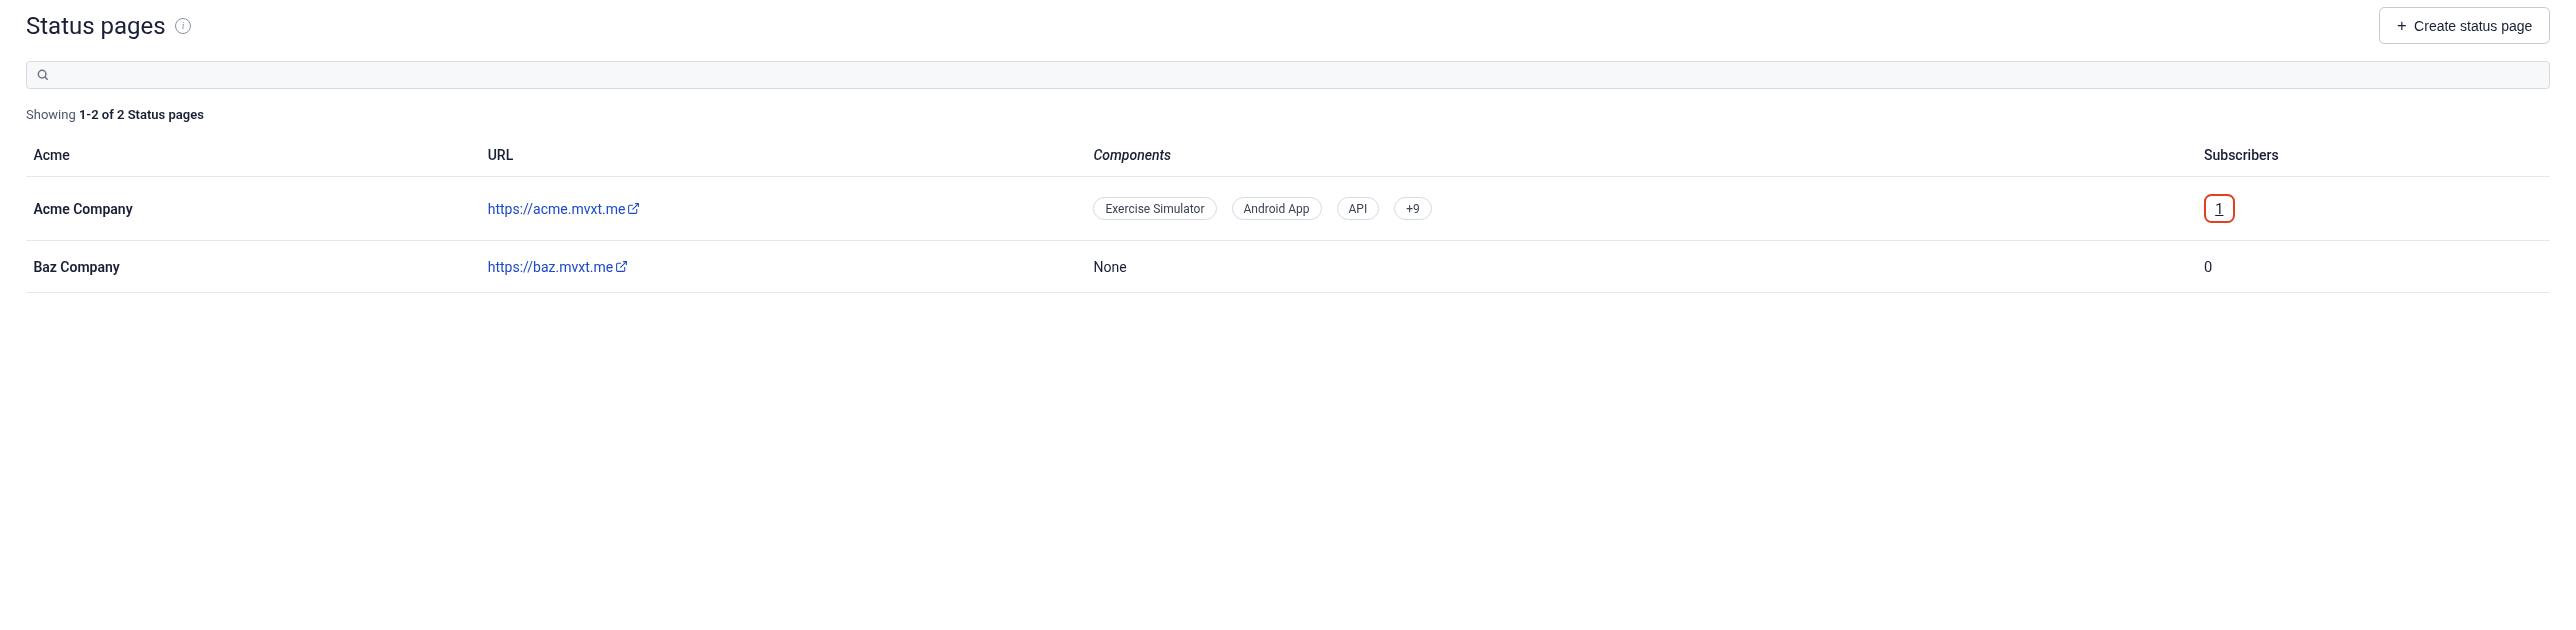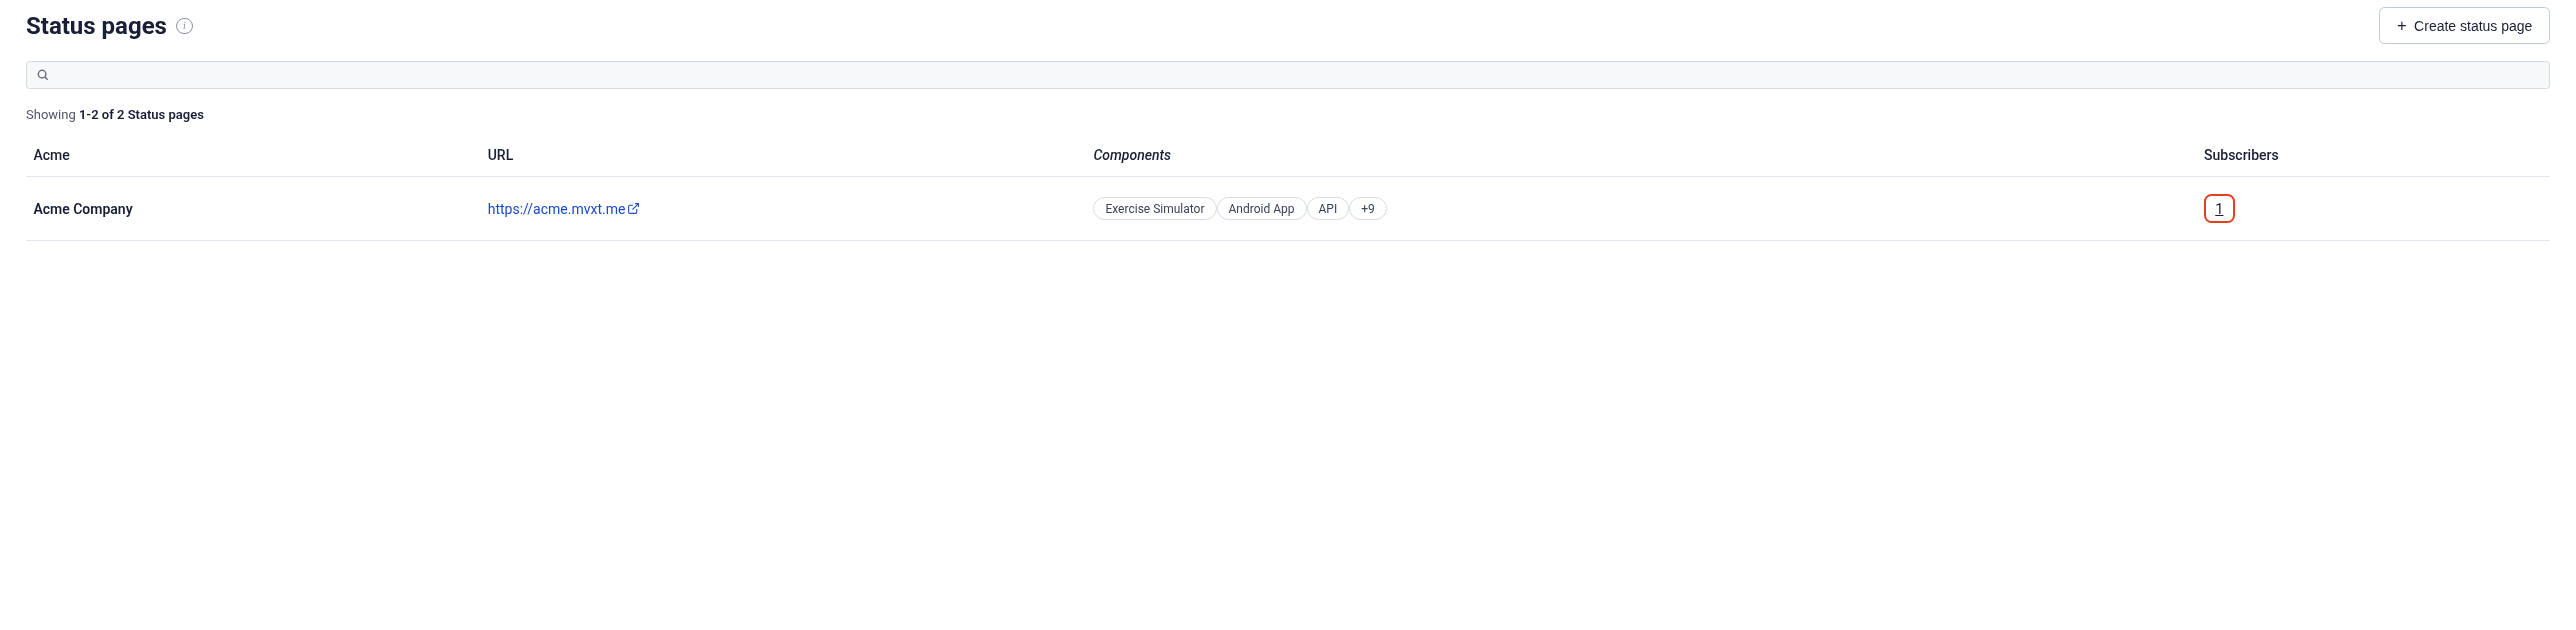--- a/index.html
+++ b/index.html
@@ -19,21 +19,21 @@
       align-items: center;
       margin-bottom: 16.6px;
     }
     .page-title-wrap {
       display: flex;
       align-items: center;
       gap: 9.2px;
     }
     .page-title {
       font-size: 24px;
-      font-weight: 700;
+      font-weight: 400;
       color: #1a1f36;
     }
     .info-icon {
       width: 16.6px;
       height: 16.6px;
       border: 1.4px solid #8792a2;
       border-radius: 50%;
       display: inline-flex;
       align-items: center;
       justify-content: center;
@@ -120,21 +120,21 @@
       display: inline-flex;
       align-items: center;
       gap: 2px;
     }
     .ext-icon {
       display: inline-flex;
       color: #1a49cb;
     }
     .chips {
       display: flex;
-      gap: 0;
+      gap: 15px;
       flex-wrap: wrap;
       align-items: center;
     }
     .chip {
       display: inline-flex;
       align-items: center;
       border: 0.9px solid #d5dbe1;
       border-radius: 920px;
       padding: 3.7px 11px;
       font-size: 12px;
@@ -213,15 +213,30 @@
         <td>
           <div class="chips">
             <span class="chip">Exercise Simulator</span>
             <span class="chip">Android App</span>
             <span class="chip">API</span>
             <span class="chip">+9</span>
           </div>
         </td>
         <td class="subscriber-cell"><span class="subscriber-highlighted">1</span></td>
       </tr>
+      <tr>
+        <td class="row-name">Baz Company</td>
+        <td><a class="url-link" href="#">
+            <span>https://baz.mvxt.me</span>
+            <span class="ext-icon">
+              <svg width="13" height="13" viewBox="0 0 24 24" fill="none" stroke="currentColor" stroke-width="2">
+                <path d="M18 13v6a2 2 0 0 1-2 2H5a2 2 0 0 1-2-2V8a2 2 0 0 1 2-2h6"></path>
+                <polyline points="15 3 21 3 21 9"></polyline>
+                <line x1="10" y1="14" x2="21" y2="3"></line>
+              </svg>
+            </span>
+          </a></td>
+        <td><span class="none-text">None</span></td>
+        <td class="subscriber-cell"><span>0</span></td>
+      </tr>
     </tbody>
 </table>
 
 
 </body></html>

